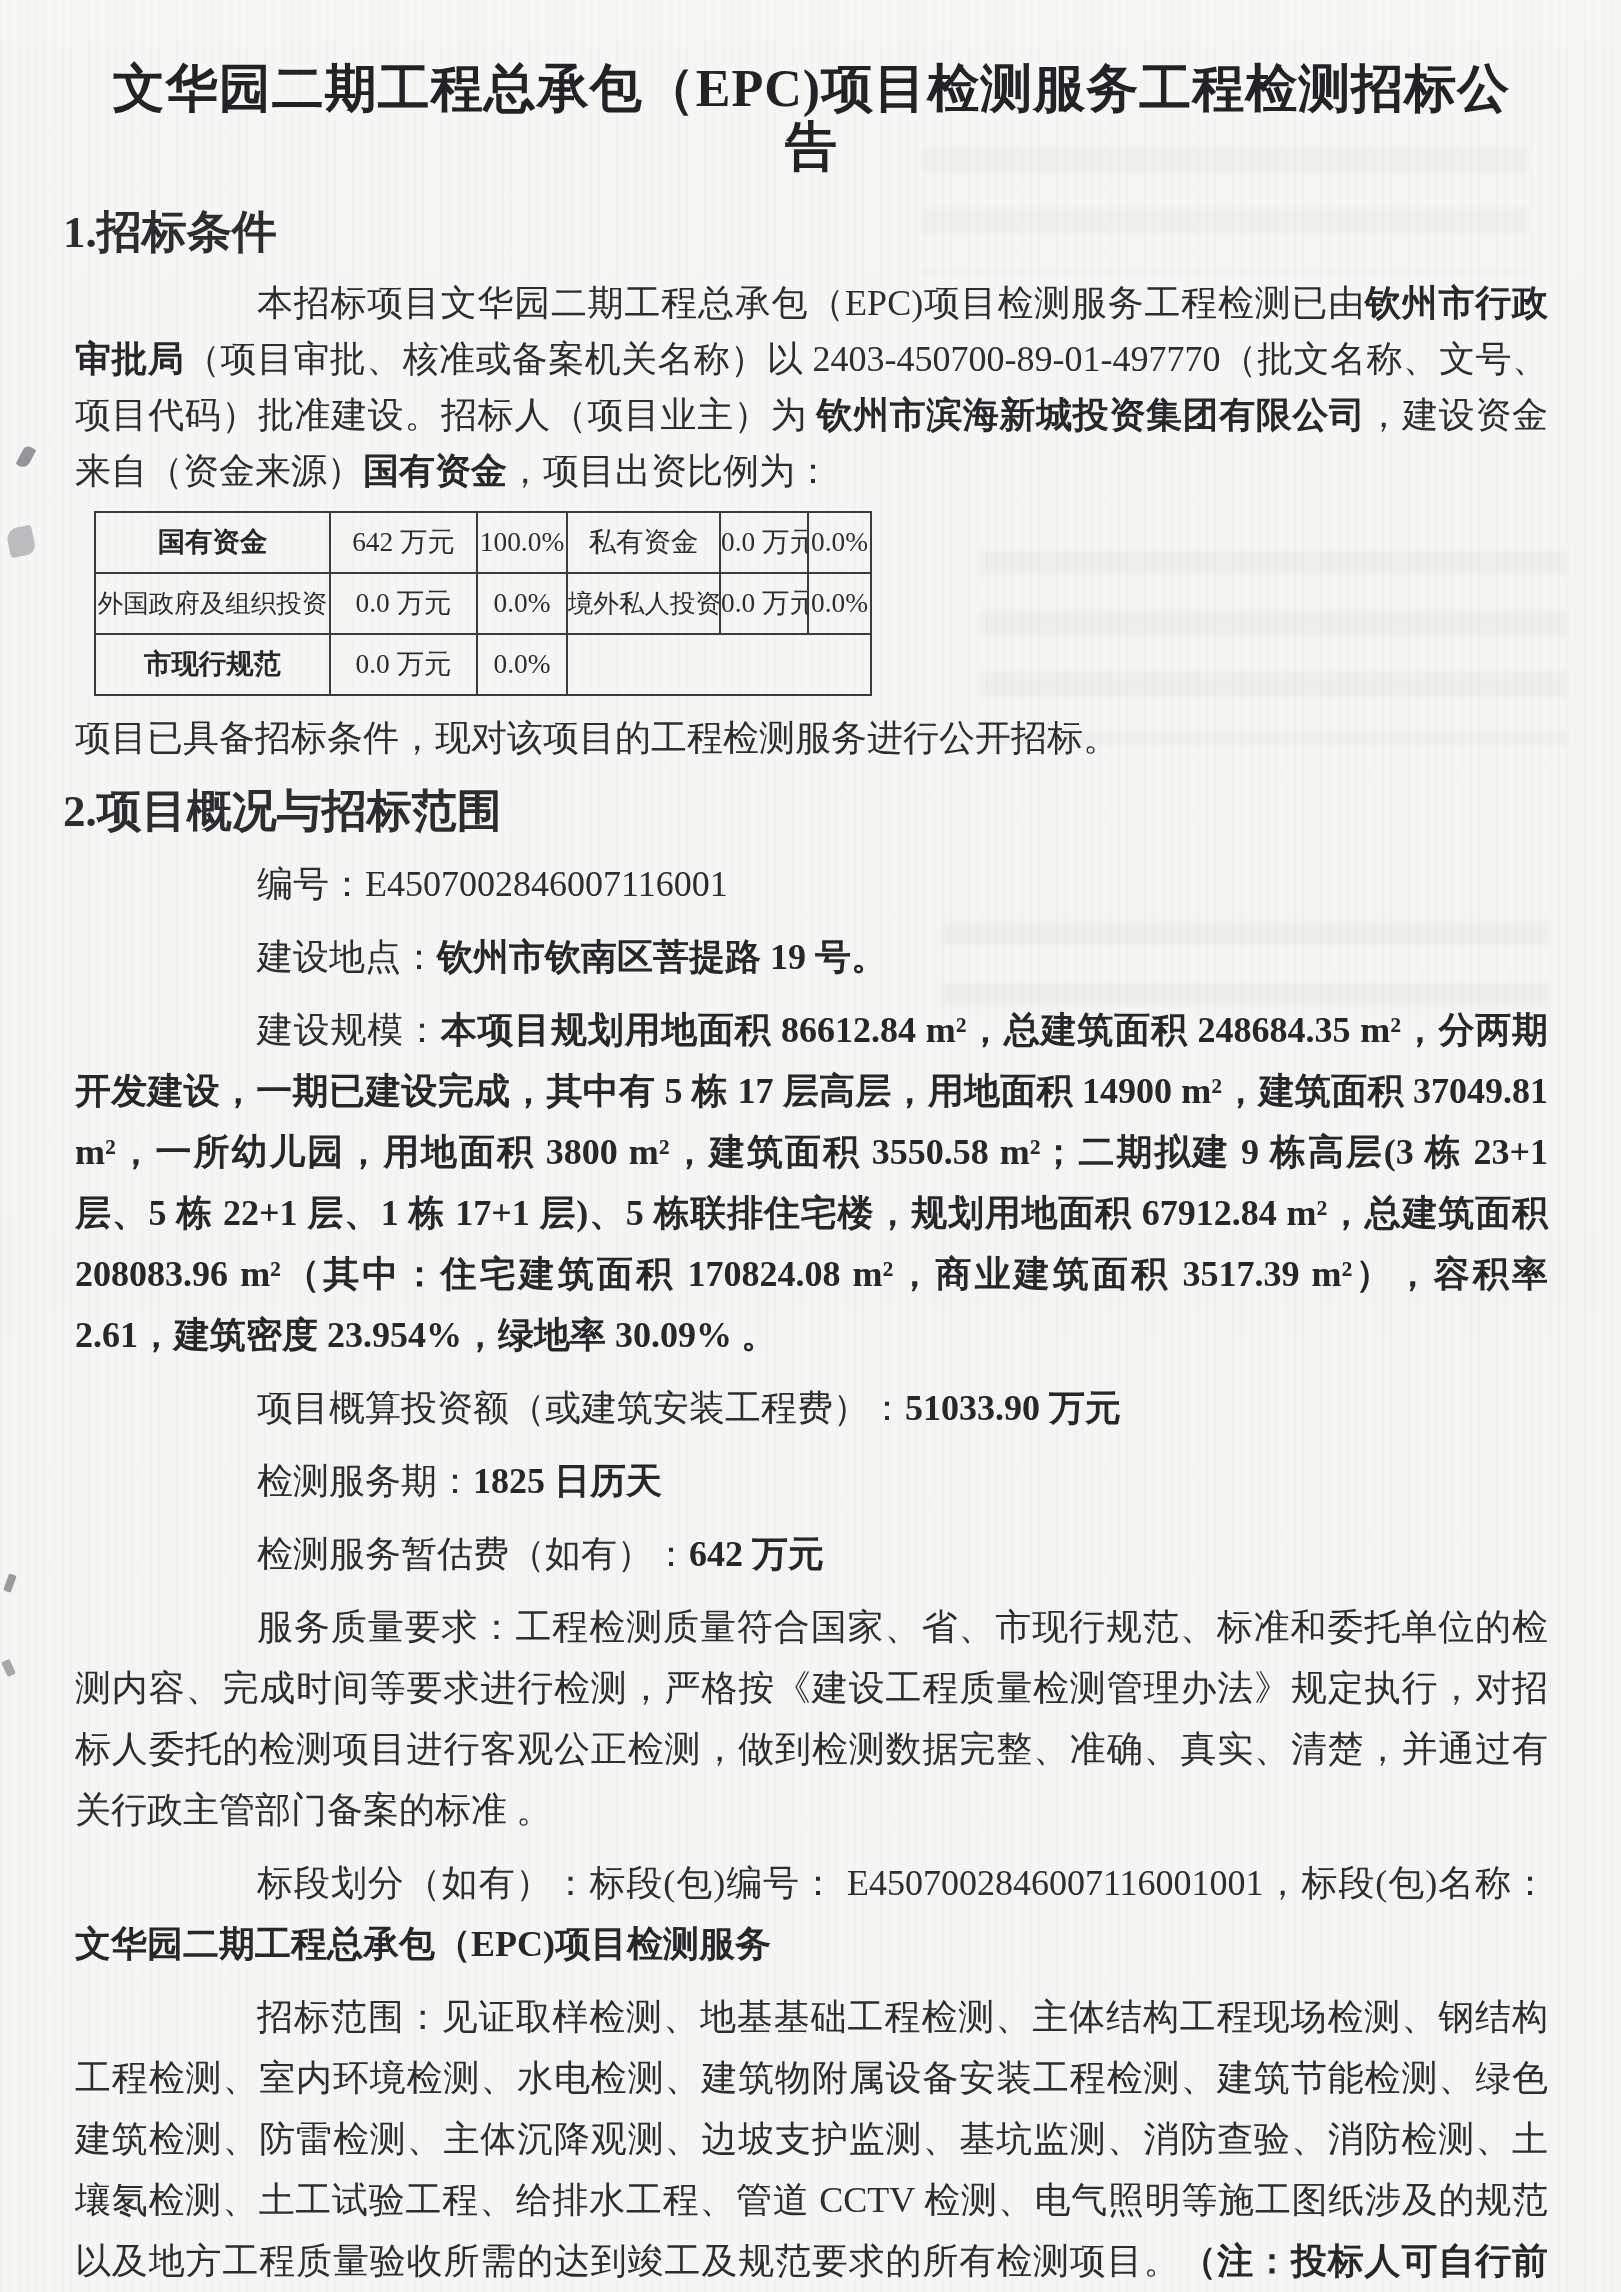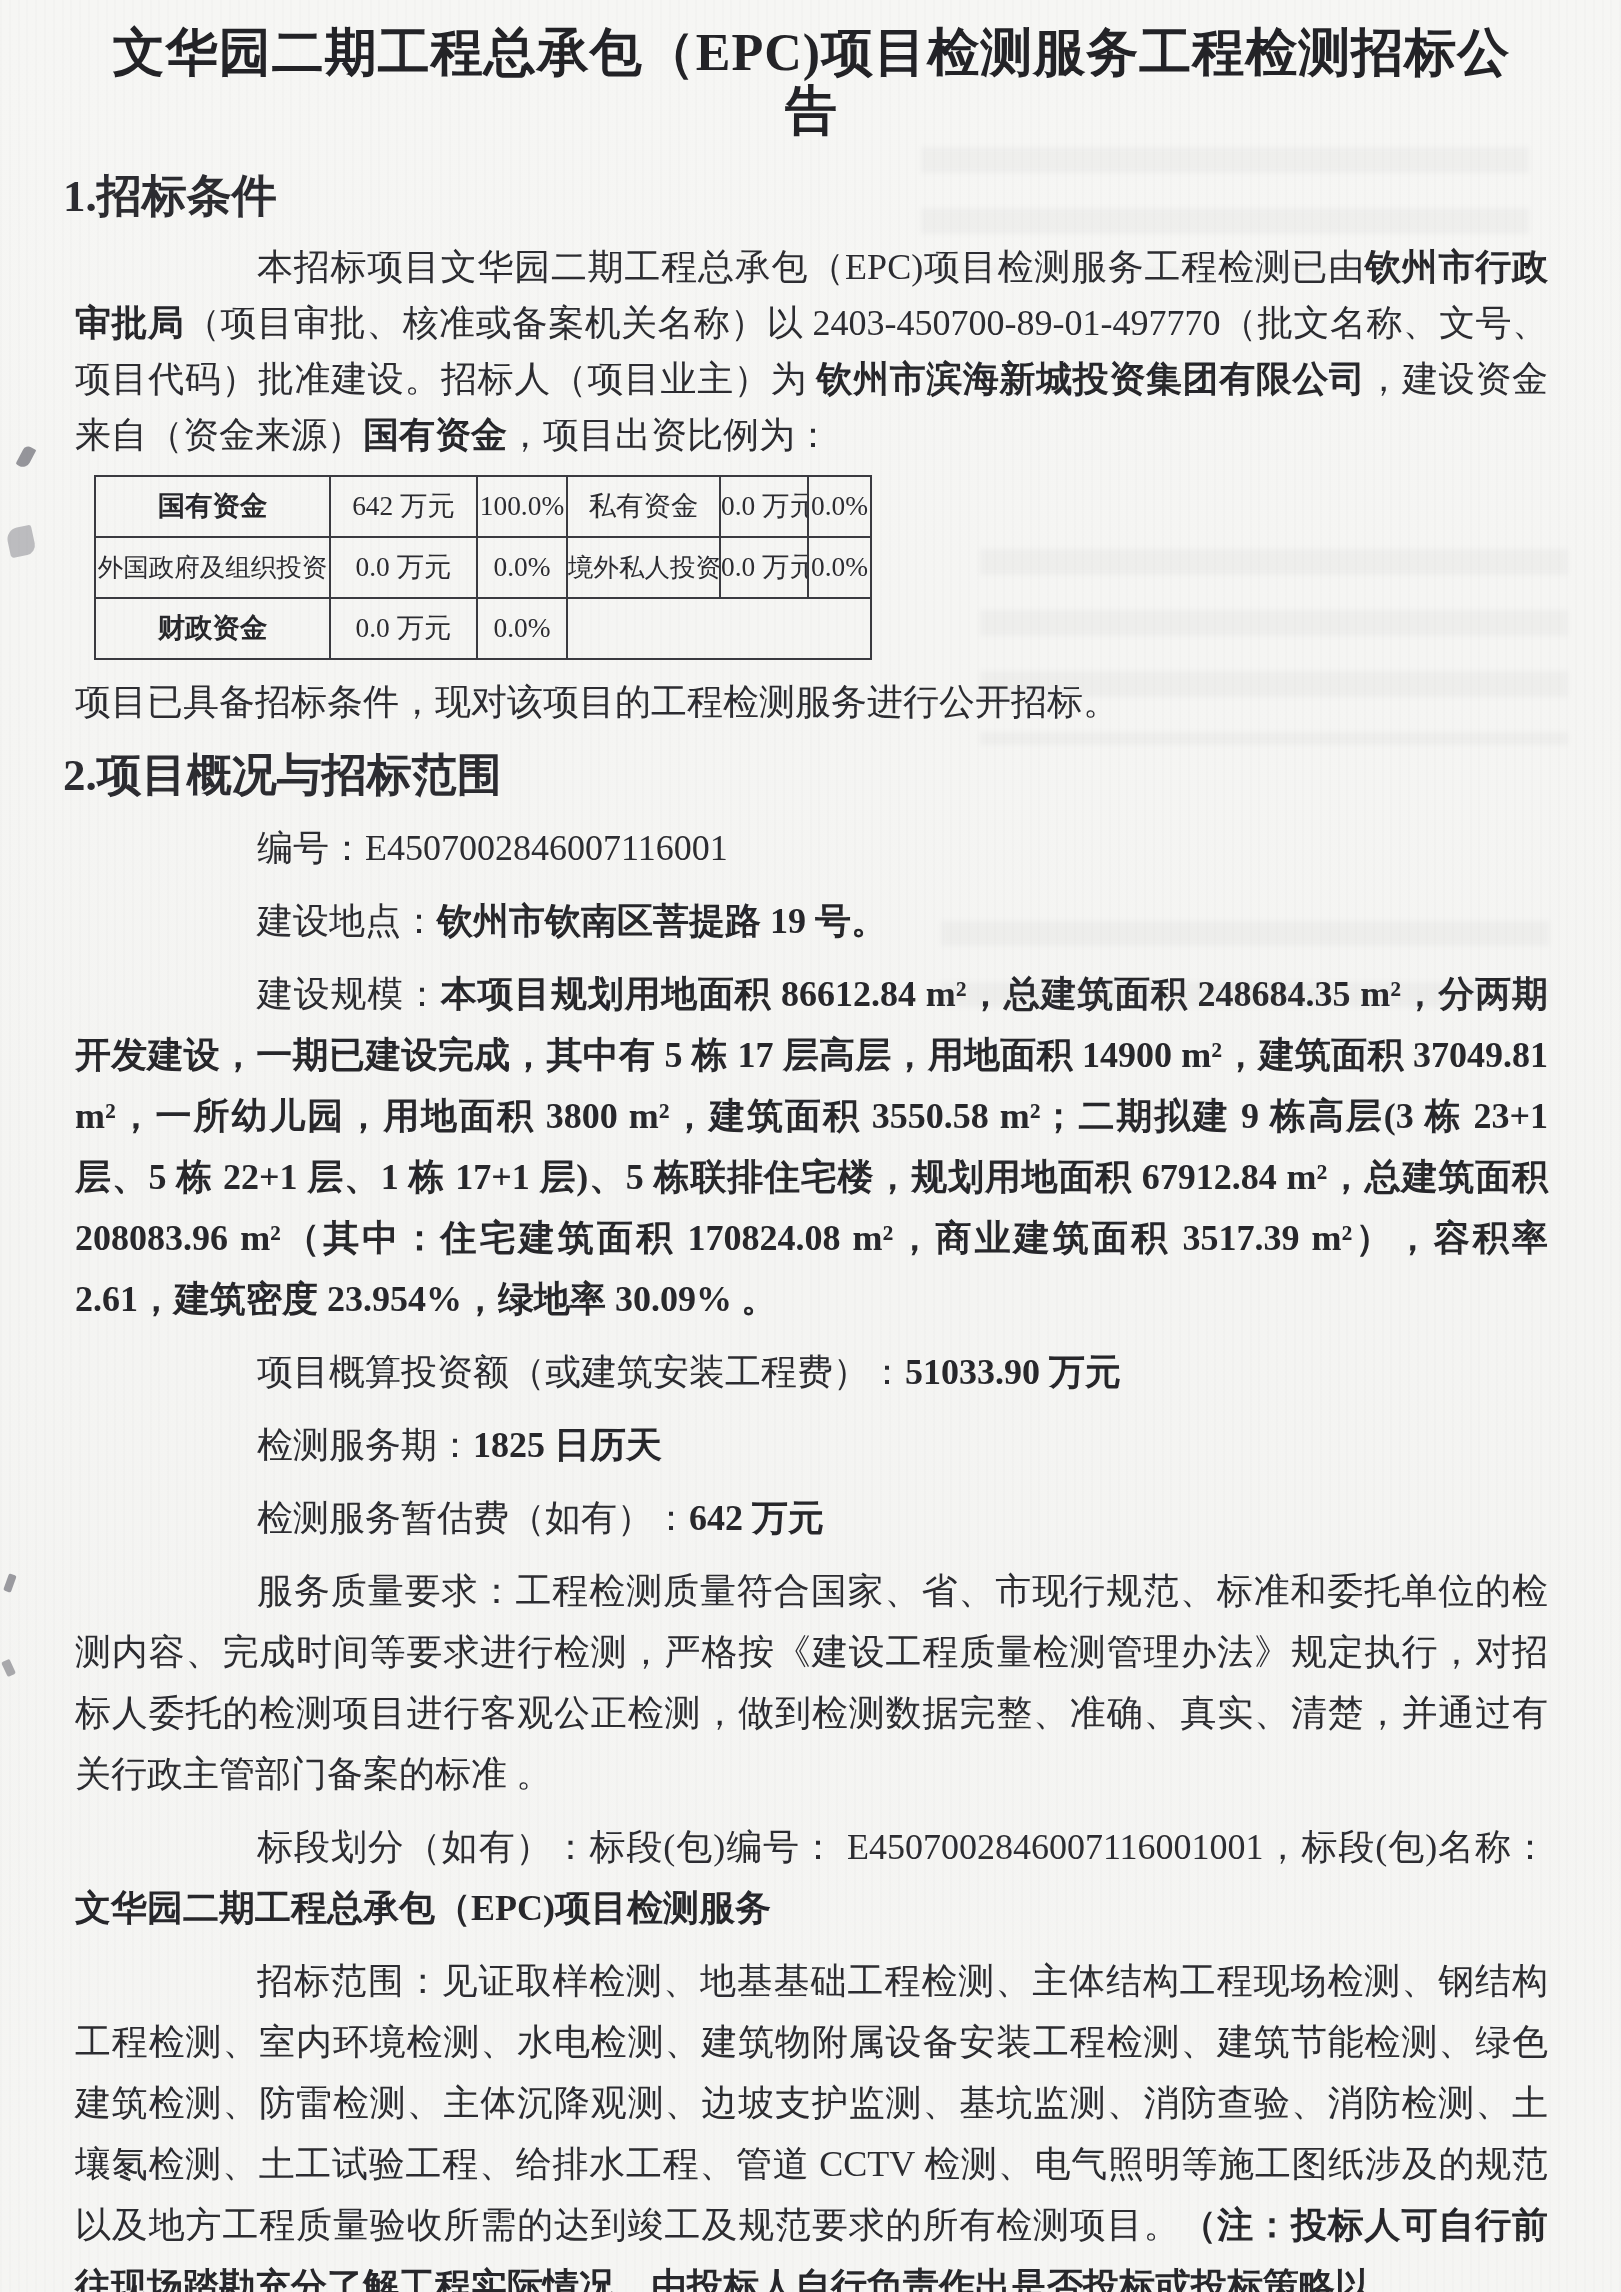--- a/index.html
+++ b/index.html
@@ -8,21 +8,21 @@
     background:
       repeating-linear-gradient(90deg, rgba(120,120,125,0.025) 0 2px, rgba(0,0,0,0) 2px 8.8px),
       linear-gradient(180deg,#f6f6f4 0%,#f4f4f2 55%,#f5f5f3 100%);
     font-family:"Liberation Serif","DejaVu Serif",serif;
     color:#2c2c31;
     overflow:hidden;
     position:relative;
   }
   .page{
     position:absolute; inset:0;
-    padding:24px 61px 0 63px;
+    padding:60px 61px 0 63px;
     box-sizing:border-box;
   }
   .title{
     text-align:center;
     font-size:52px;
     font-weight:700;
     line-height:58px;
     letter-spacing:1px;
     color:#232327;
     margin:0 0 25.5px 0;
@@ -108,21 +108,21 @@
       </tr>
       <tr>
         <td class="tight">外国政府及组织投资</td>
         <td>0.0 万元</td>
         <td>0.0%</td>
         <td class="tight">境外私人投资</td>
         <td>0.0 万元</td>
         <td>0.0%</td>
       </tr>
       <tr>
-        <td class="b">财政资金</td>
+        <td class="b">市现行规范</td>
         <td>0.0 万元</td>
         <td>0.0%</td>
         <td class="blank" colspan="3"></td>
       </tr>
     </tbody>
   </table>
 
   <p class="body">项目已具备招标条件，现对该项目的工程检测服务进行公开招标。</p>
 
   <h2 class="sec-heading">2.项目概况与招标范围</h2>

